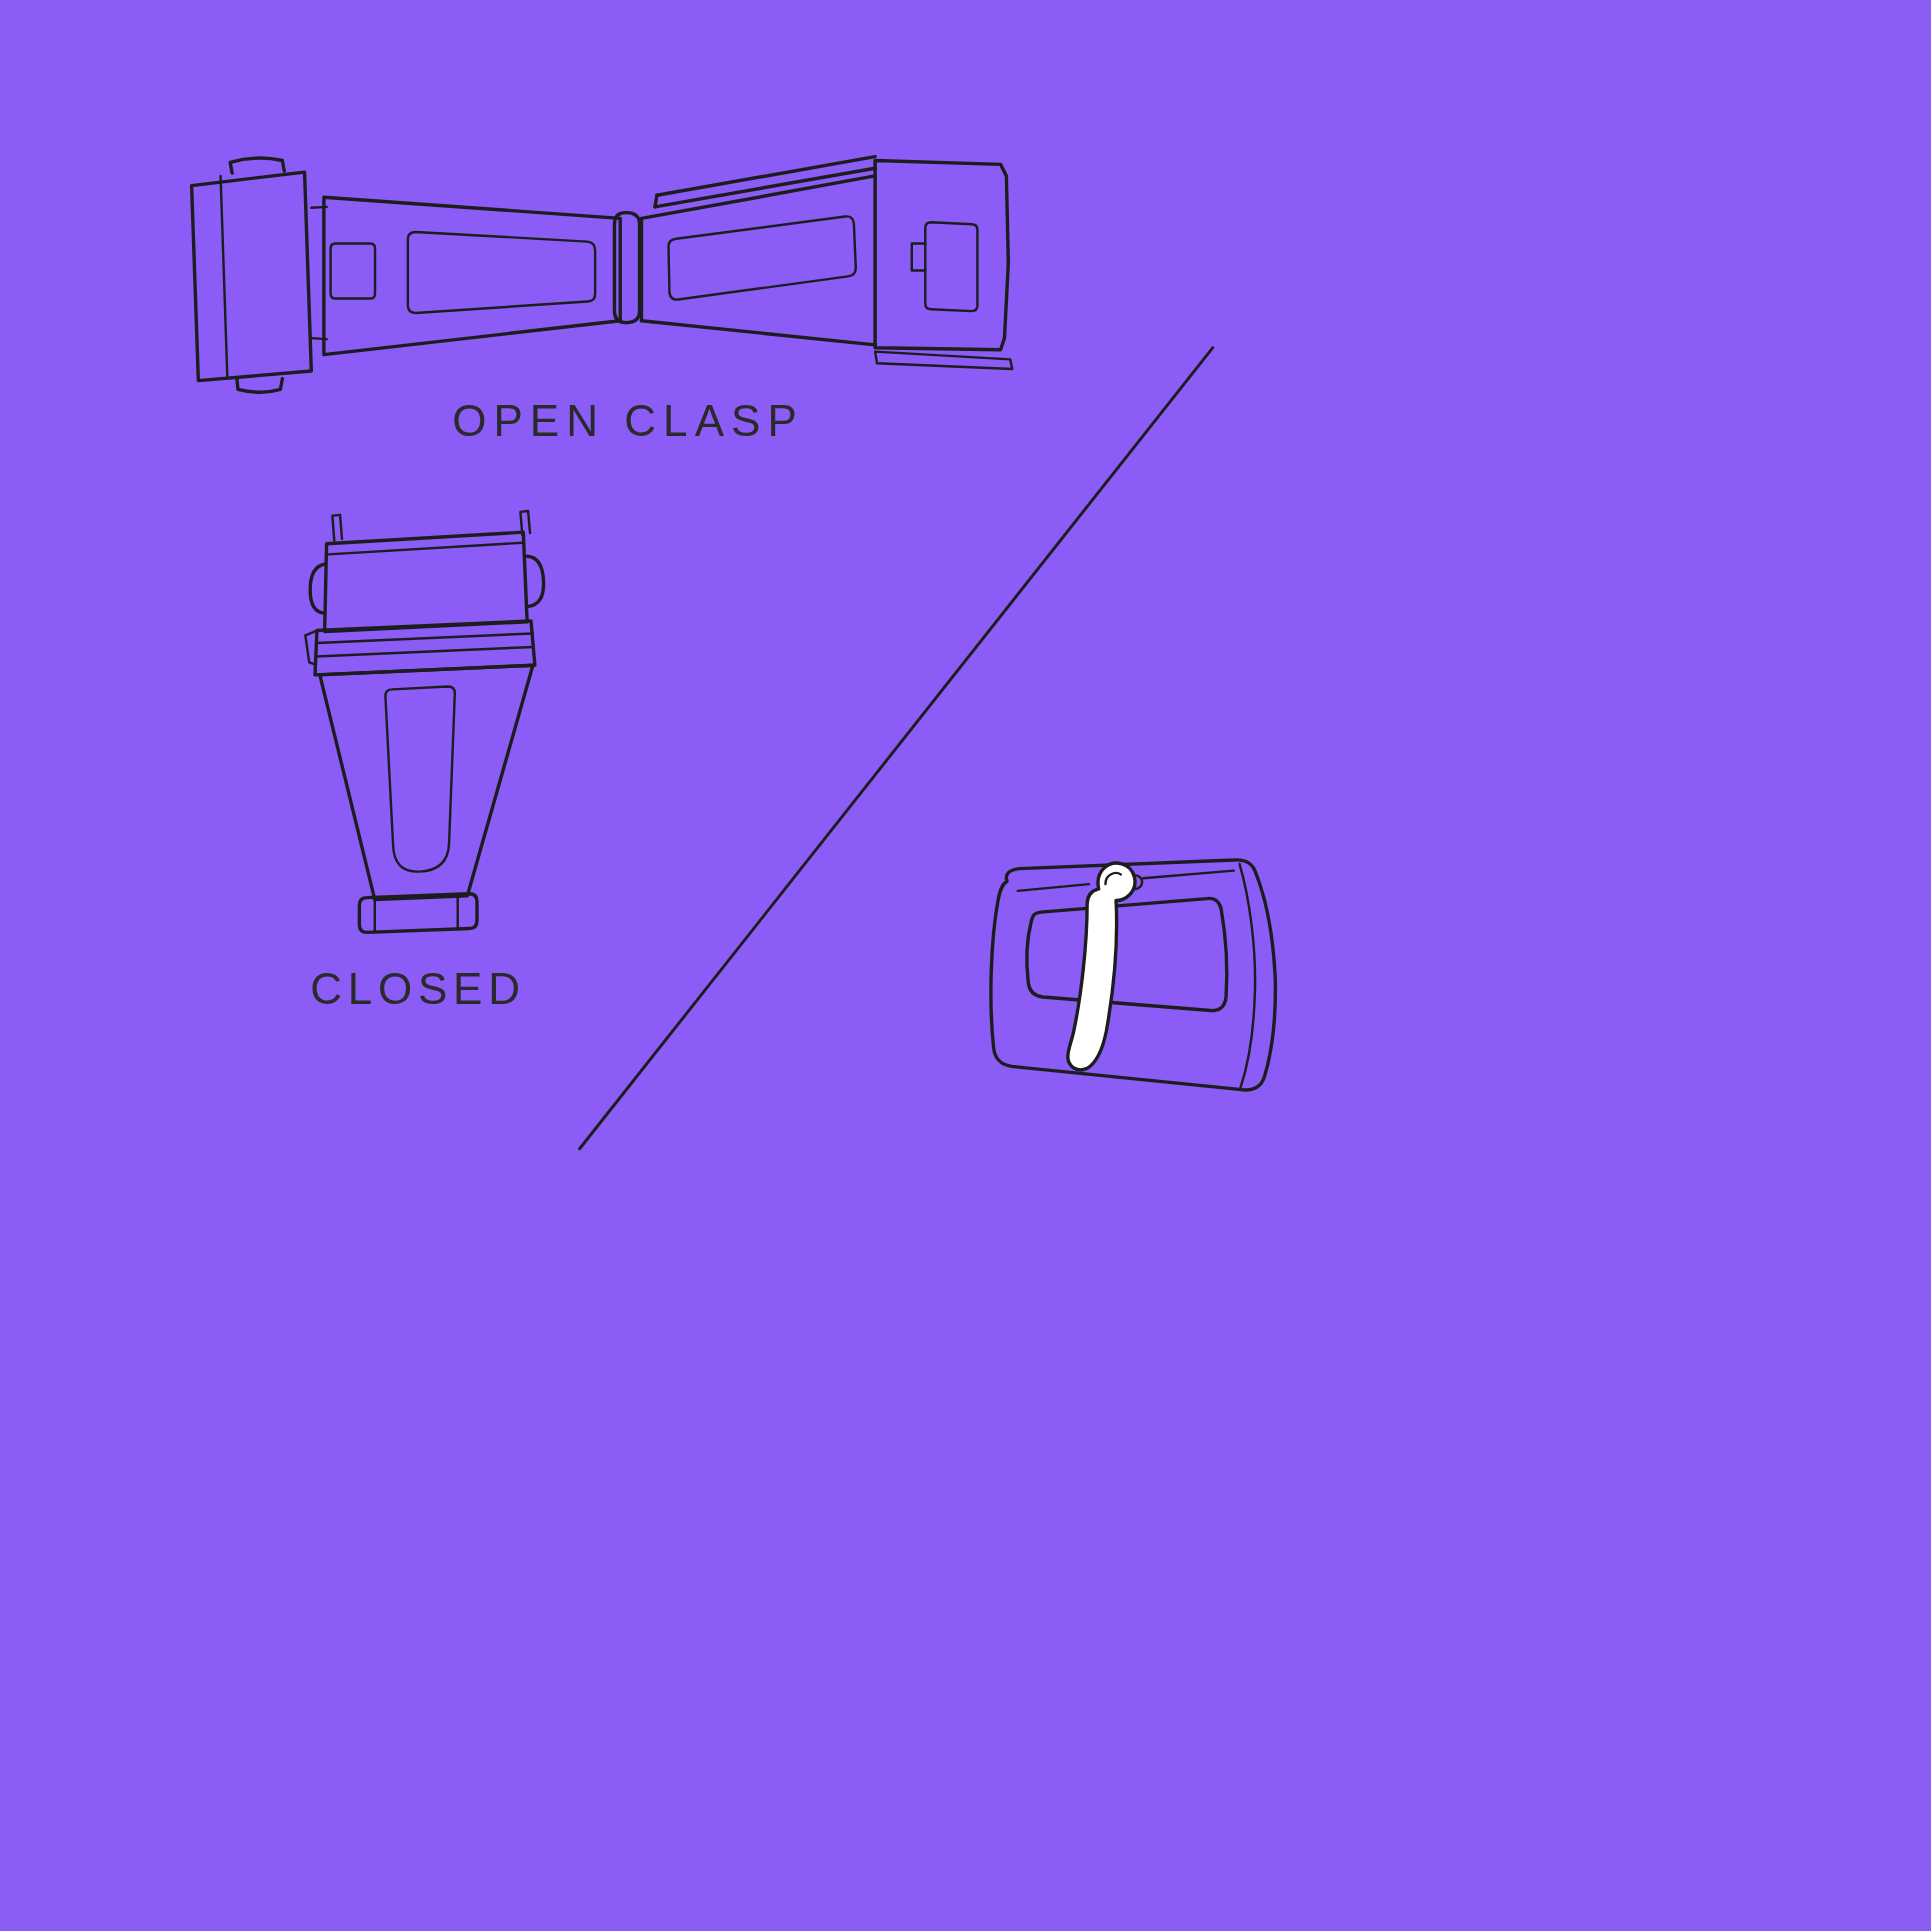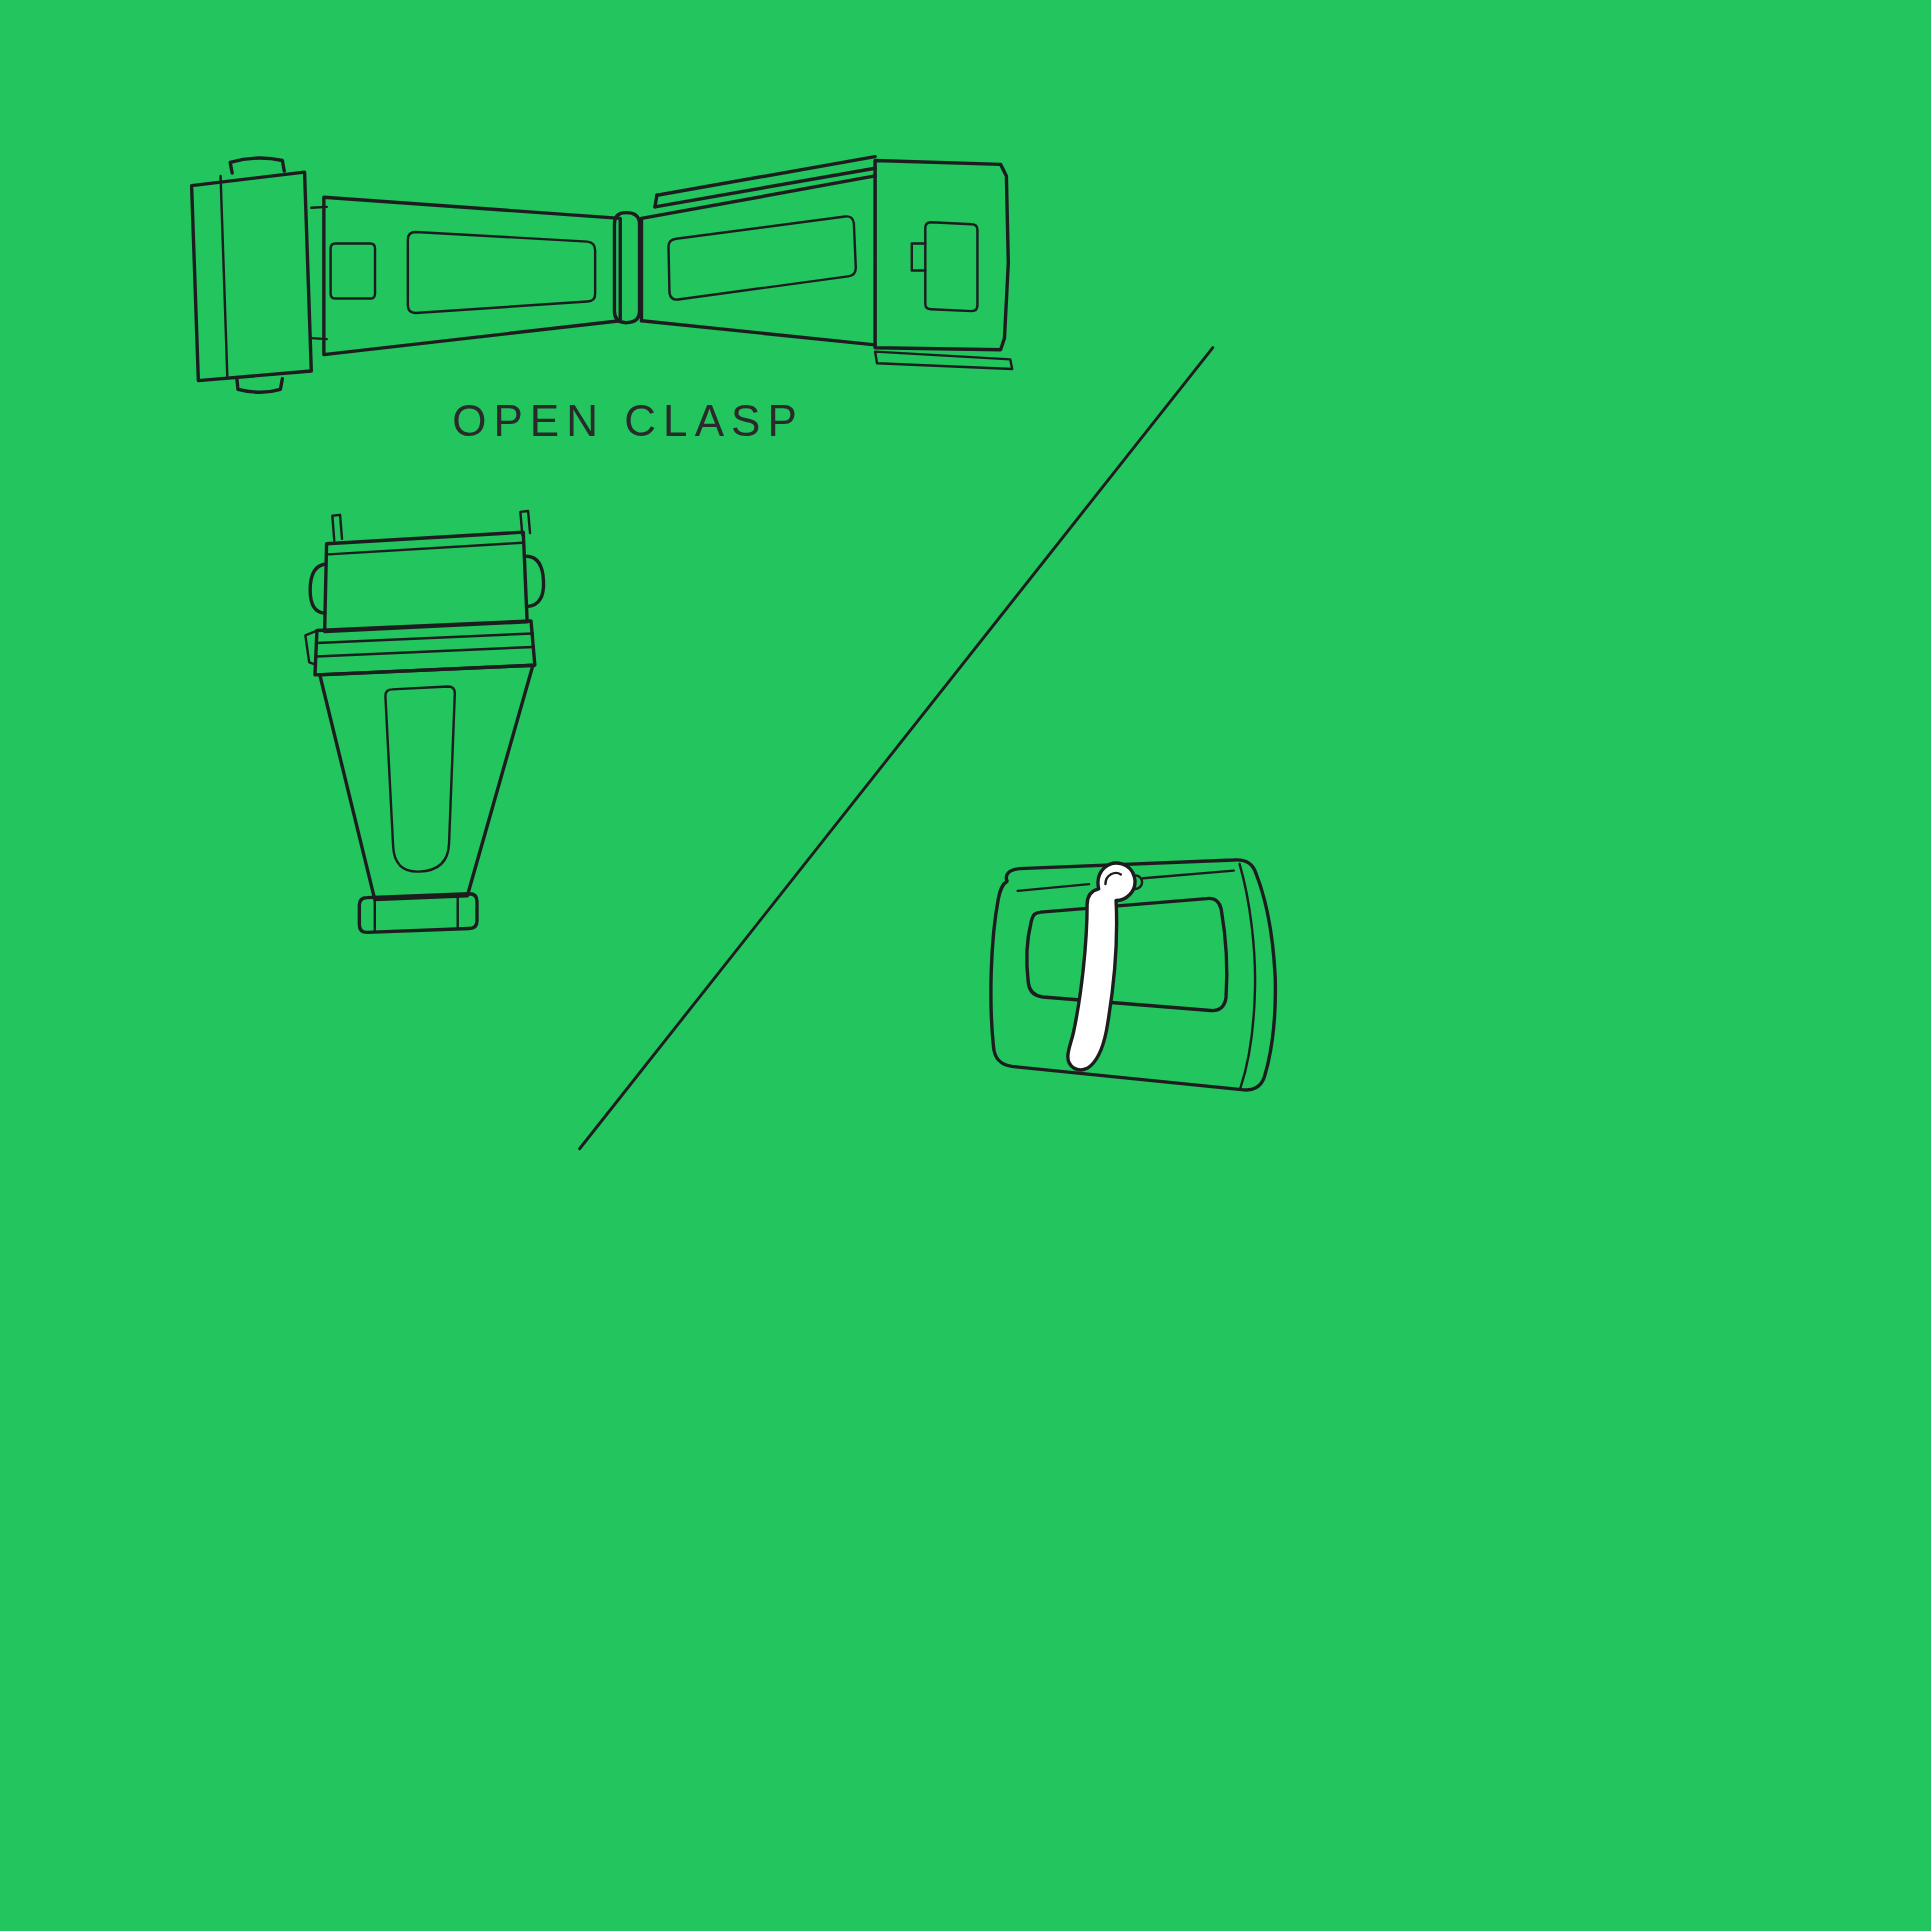--- a/index.html
+++ b/index.html
@@ -4,21 +4,21 @@
 <style>
   html, body {
     margin: 0;
     padding: 0;
     background: #ffffff;
   }
   .page {
     position: relative;
     width: 1931px;
     height: 1931px;
-    background: #22c55e;
+    background: #8b5cf6;
     font-family: "Liberation Sans", sans-serif;
     color: #1d1d1f;
     overflow: hidden;
   }
   .figure {
     position: absolute;
   }
   svg.lineart {
     display: block;
   }
@@ -128,20 +128,21 @@
       <path d="M 33,177 L 254,167 L 186,406 L 90,410 Z"></path>
 
       <path d="M 108,192 L 166,189 Q 173,189 173,196 L 167,352 Q 166,380 136,381 Q 110,382 109,354 L 101,199 Q 101,192 108,192 Z" class="thin"></path>
 
       <path d="M 82,408 L 188,404 Q 196,404 196,412 L 196,432 Q 196,440 188,440 L 82,444 Q 74,444 74,436 L 74,416 Q 74,408 82,408 Z"></path>
       <path d="M 90,407 L 90,443" class="thin"></path>
       <path d="M 176,405 L 176,440" class="thin"></path>
     </svg>
   </div>
 
+  <div class="caption caption-closed">CLOSED</div>
 
   <svg class="divider lineart" width="695" height="850" viewBox="0 0 720 880">
     <line x1="696" y1="20" x2="40" y2="850" style="stroke-width:3"></line>
   </svg>
 
   <div class="figure" style="left:954px; top:852px;">
     <svg class="lineart" width="328" height="261" viewBox="0 0 340 270">
 
       <path d="M 55,30 C 52,22 58,18 68,17 L 290,8 C 302,7 310,12 313,22 C 324,50 331,90 333,130 C 334,170 330,205 322,232 C 319,243 310,248 298,246 L 60,222 C 48,220 42,214 41,202 C 36,155 38,90 46,48 C 48,38 50,33 55,30 Z"></path>
 

